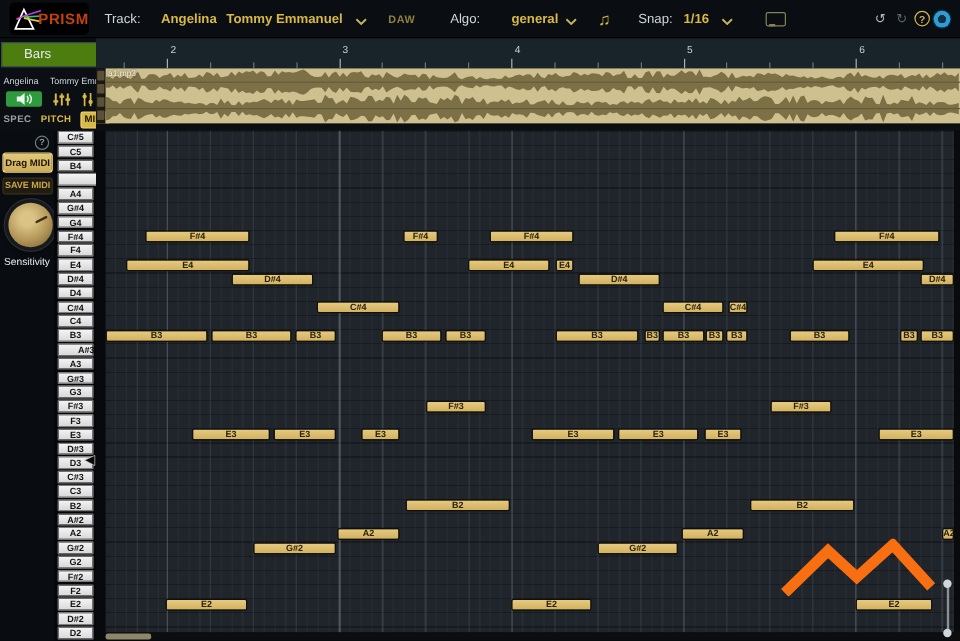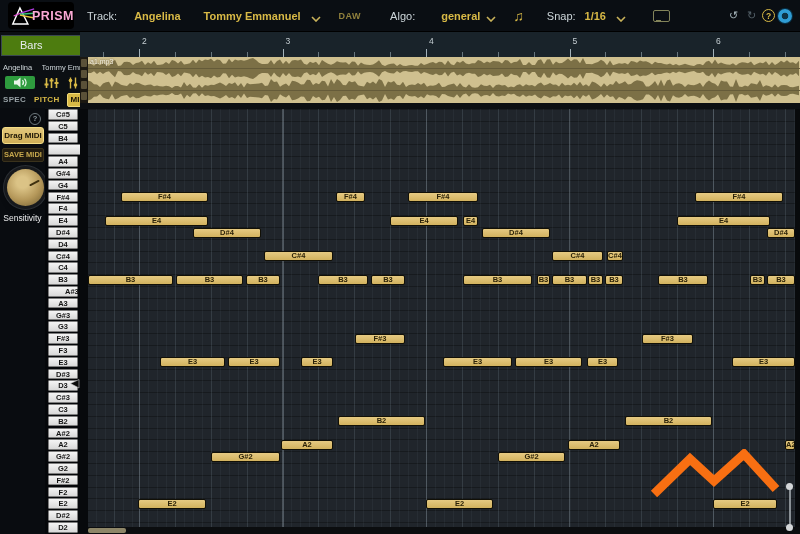--- a/index.html
+++ b/index.html
@@ -3,21 +3,21 @@
 <meta charset="utf-8">
 <style>
   html,body{margin:0;padding:0;background:#000;}
   #app{position:relative;width:800px;height:534px;background:#0d1116;overflow:hidden;
        font-family:"Liberation Sans",sans-serif;-webkit-font-smoothing:antialiased;}
 
   
   #topbar{position:absolute;left:0;top:0;width:800px;height:32px;background:#0a0e13;
           border-bottom:1px solid #000;display:flex;align-items:center;padding:0 8px;box-sizing:border-box;}
   .logo{width:66px;height:27px;background:#000;border-radius:4px;display:flex;align-items:center;padding-left:3px;box-sizing:border-box;}
-  .logo-name{color:#f9a8d4;font-weight:bold;font-size:12.5px;letter-spacing:.5px;margin-left:-4px;}
+  .logo-name{color:#c2410c;font-weight:bold;font-size:12.5px;letter-spacing:.5px;margin-left:-4px;}
   .tb-label{color:#cdd6da;font-size:11px;}
   .tb-value{color:#d8b946;font-size:11px;font-weight:600;}
   .chev{display:inline-block;margin-top:2px;}
   .daw{color:#91813c;font-size:9px;font-weight:bold;letter-spacing:.5px;}
   .note-glyph{color:#d8b946;font-size:14px;}
   .tb-right{margin-left:auto;display:flex;align-items:center;gap:3px;}
   .circ-icon{width:15px;height:15px;border-radius:50%;display:flex;align-items:center;justify-content:center;font-size:11px;}
   .undo{color:#a7b6bc;}
   .redo{color:#55626a;}
   .help-circ{border:1.5px solid #d8b946;color:#d8b946;width:11px;height:11px;font-size:8.5px;font-weight:bold;}
@@ -115,21 +115,21 @@
         <polygon points="10,3 2,21 19,21" fill="none" stroke="#ffffff" stroke-width="1.6"></polygon>
         <line x1="3" y1="12" x2="10" y2="9" stroke="#e14fd2" stroke-width="1.4"></line>
         <line x1="10" y1="9" x2="26" y2="4" stroke="#b13be0" stroke-width="1.6"></line>
         <line x1="10" y1="10" x2="26" y2="9" stroke="#38c172" stroke-width="1.6"></line>
         <line x1="10" y1="11" x2="25" y2="14" stroke="#e6c23a" stroke-width="1.6"></line>
       </svg>
       <span class="logo-name">PRISM</span>
     </div>
     <span class="tb-label" style="margin-left:13px">Track:</span>
     <span class="tb-value" style="margin-left:17px">Angelina</span>
-    <span class="tb-value" style="margin-left:23px">Tommy Emmanuel</span>
+    <span class="tb-value" style="margin-left:8px">Tommy Emmanuel</span>
     <span class="chev" style="margin-left:10px">
       <svg width="10" height="6" viewBox="0 0 10 6">
           <polyline points="1,1 5,5 9,1" fill="none" stroke="#c9b25a" stroke-width="1.6"></polyline>
         </svg>
     </span>
     <span class="daw" style="margin-left:18px">DAW</span>
     <span class="tb-label" style="margin-left:29px">Algo:</span>
     <span class="tb-value" style="margin-left:26px">general</span>
     <span class="chev" style="margin-left:6px">
       <svg width="10" height="6" viewBox="0 0 10 6">

